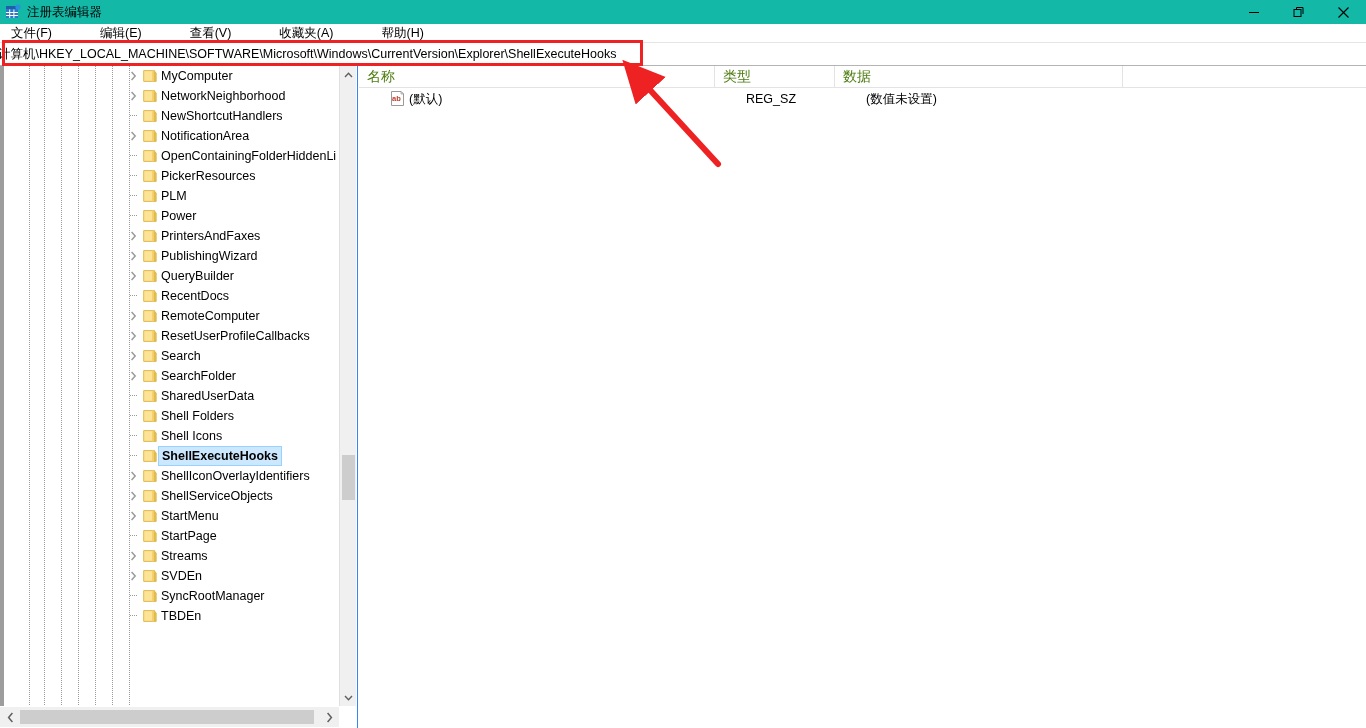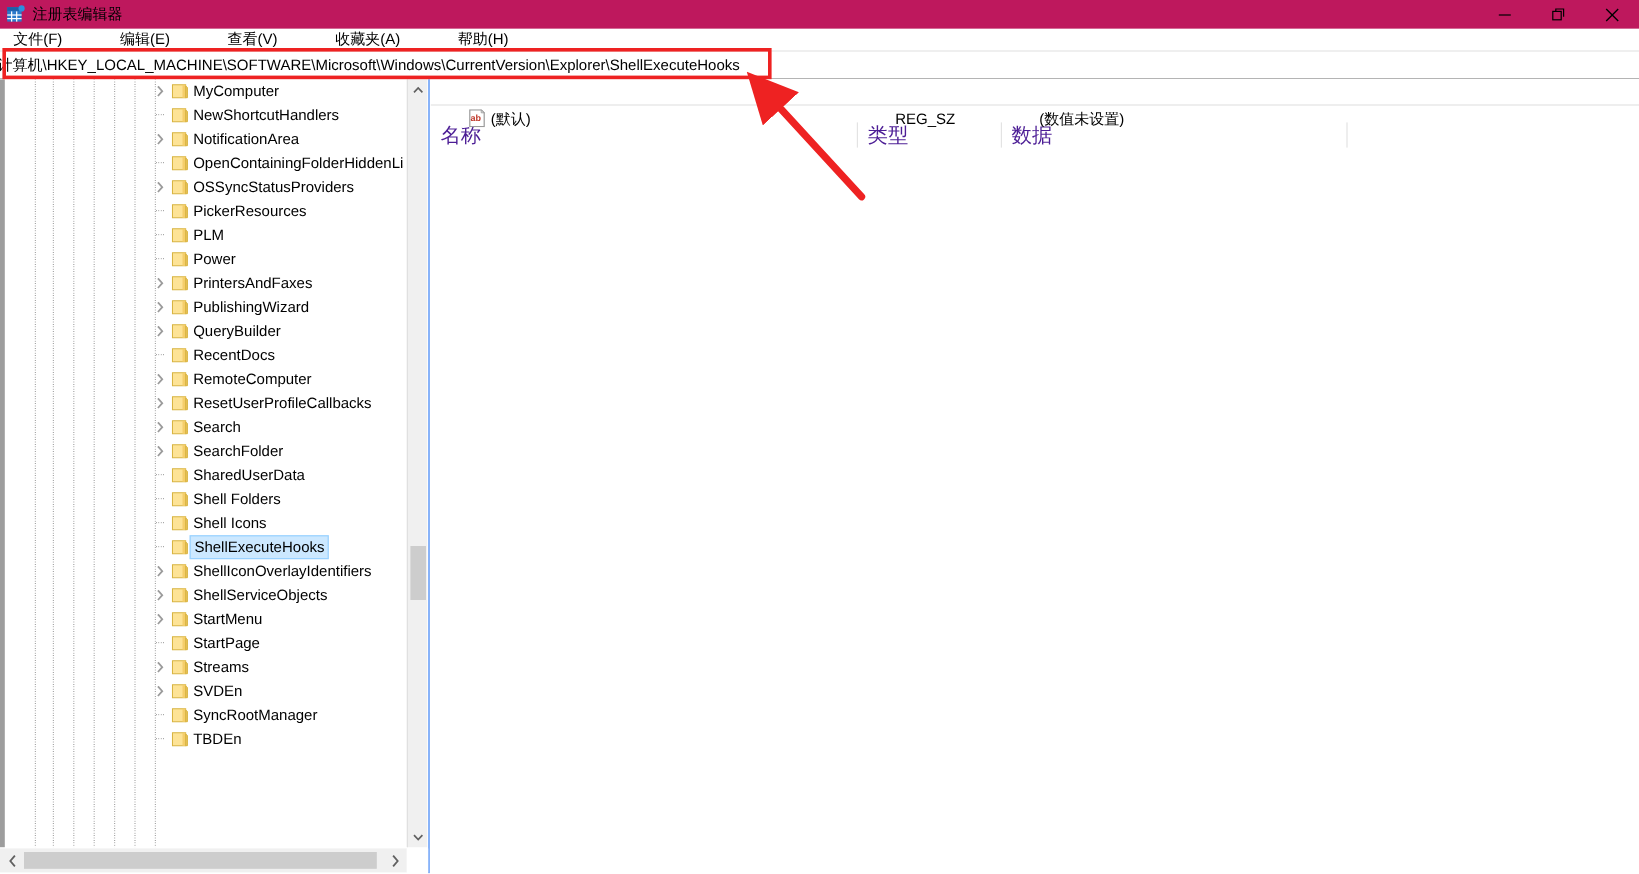--- a/index.html
+++ b/index.html
@@ -13,21 +13,21 @@
   #app {
     position: relative;
     width: 1366px; height: 728px;
     background: #ffffff;
     overflow: hidden;
   }
 
   
   .titlebar {
     position: absolute; left: 0; top: 0; width: 1366px; height: 24px;
-    background: #be185d;
+    background: #14b8a6;
     display: flex; align-items: center;
   }
   .app-icon {
     position: absolute; left: 5px; top: 4px; width: 16px; height: 16px;
   }
   .title-text {
     position: absolute; left: 27px; top: 3px;
     font-size: 12.5px; color: #000000; line-height: 18px;
     white-space: nowrap;
   }
@@ -124,20 +124,21 @@
     font-size: 12.5px; color: #000000;
     white-space: nowrap;
   }
   .tree-row.selected .tree-label {
     background: #cce8ff;
     border: 1px solid #99d1ff;
     box-sizing: border-box;
     line-height: 18px;
     padding: 0 3px;
     margin-left: -3px;
+    font-weight: bold;
   }
 
   
   .vscroll {
     position: absolute; left: 339px; top: 0; width: 17px; height: 640px;
     background: #f0f0f0;
     border-left: 1px solid #e0e0e0;
     box-sizing: border-box;
   }
   .vscroll .arrow {
@@ -176,27 +177,26 @@
     background: #ffffff;
   }
   .list-header {
     position: absolute; left: 0; top: 0; width: 1007px; height: 22px;
     background: #ffffff;
     border-bottom: 1px solid #e3e3e3;
     box-sizing: border-box;
   }
   .col-head {
     position: absolute; top: 0; height: 21px;
-    font-size: 17px; color: #4c1d95;
+    font-size: 14px; color: #4d7c0f;
     line-height: 21px;
     padding-left: 8px;
     box-sizing: border-box;
     border-left: 1px solid #e3e3e3;
     white-space: nowrap;
-    margin-top: 36px;
   }
   .col-head.first { border-left: none; }
   .list-body {
     position: absolute; left: 0; top: 22px; width: 1007px; height: 640px;
   }
   .list-row {
     position: relative; height: 22px; width: 1007px; margin-left: 24px;
   }
   .cell {
     position: absolute; top: 0; height: 22px; line-height: 22px;
@@ -292,20 +292,33 @@
                 </svg>
               </span>
               <span class="folder-ico"><svg width="14" height="14" viewBox="0 0 14 14">
                   <path d="M0.7 1.6 h11 v10.8 h-11 z" fill="#fde396" stroke="#d8b441" stroke-width="0.9"></path>
                   <path d="M9.1 1.6 h2.6 v10.8 h-2.6 z" fill="#f5ce6b" stroke="none"></path>
                   <path d="M11.7 2.6 l1.5 1.3 v8.5 h-1.5 z" fill="#e8c25c" stroke="#d8b441" stroke-width="0.8"></path>
                 </svg></span>
               <span class="tree-label">MyComputer</span>
             </div>
             <div class="tree-row">
+              <span class="expander">
+                <svg width="7" height="10" viewBox="0 0 7 10">
+                  <polyline points="1.6,1 5.2,5 1.6,9" fill="none" stroke="#9b9b9b" stroke-width="1.5"></polyline>
+                </svg>
+              </span>
+              <span class="folder-ico"><svg width="14" height="14" viewBox="0 0 14 14">
+                  <path d="M0.7 1.6 h11 v10.8 h-11 z" fill="#fde396" stroke="#d8b441" stroke-width="0.9"></path>
+                  <path d="M9.1 1.6 h2.6 v10.8 h-2.6 z" fill="#f5ce6b" stroke="none"></path>
+                  <path d="M11.7 2.6 l1.5 1.3 v8.5 h-1.5 z" fill="#e8c25c" stroke="#d8b441" stroke-width="0.8"></path>
+                </svg></span>
+              <span class="tree-label">NetworkNeighborhood</span>
+            </div>
+            <div class="tree-row">
               <span class="tick"></span>
               <span class="folder-ico"><svg width="14" height="14" viewBox="0 0 14 14">
                   <path d="M0.7 1.6 h11 v10.8 h-11 z" fill="#fde396" stroke="#d8b441" stroke-width="0.9"></path>
                   <path d="M9.1 1.6 h2.6 v10.8 h-2.6 z" fill="#f5ce6b" stroke="none"></path>
                   <path d="M11.7 2.6 l1.5 1.3 v8.5 h-1.5 z" fill="#e8c25c" stroke="#d8b441" stroke-width="0.8"></path>
                 </svg></span>
               <span class="tree-label">NewShortcutHandlers</span>
             </div>
             <div class="tree-row">
               <span class="expander">
@@ -321,33 +334,20 @@
               <span class="tree-label">NotificationArea</span>
             </div>
             <div class="tree-row">
               <span class="tick"></span>
               <span class="folder-ico"><svg width="14" height="14" viewBox="0 0 14 14">
                   <path d="M0.7 1.6 h11 v10.8 h-11 z" fill="#fde396" stroke="#d8b441" stroke-width="0.9"></path>
                   <path d="M9.1 1.6 h2.6 v10.8 h-2.6 z" fill="#f5ce6b" stroke="none"></path>
                   <path d="M11.7 2.6 l1.5 1.3 v8.5 h-1.5 z" fill="#e8c25c" stroke="#d8b441" stroke-width="0.8"></path>
                 </svg></span>
               <span class="tree-label">OpenContainingFolderHiddenLis</span>
-            </div>
-            <div class="tree-row">
-              <span class="expander">
-                <svg width="7" height="10" viewBox="0 0 7 10">
-                  <polyline points="1.6,1 5.2,5 1.6,9" fill="none" stroke="#9b9b9b" stroke-width="1.5"></polyline>
-                </svg>
-              </span>
-              <span class="folder-ico"><svg width="14" height="14" viewBox="0 0 14 14">
-                  <path d="M0.7 1.6 h11 v10.8 h-11 z" fill="#fde396" stroke="#d8b441" stroke-width="0.9"></path>
-                  <path d="M9.1 1.6 h2.6 v10.8 h-2.6 z" fill="#f5ce6b" stroke="none"></path>
-                  <path d="M11.7 2.6 l1.5 1.3 v8.5 h-1.5 z" fill="#e8c25c" stroke="#d8b441" stroke-width="0.8"></path>
-                </svg></span>
-              <span class="tree-label">OSSyncStatusProviders</span>
             </div>
             <div class="tree-row">
               <span class="tick"></span>
               <span class="folder-ico"><svg width="14" height="14" viewBox="0 0 14 14">
                   <path d="M0.7 1.6 h11 v10.8 h-11 z" fill="#fde396" stroke="#d8b441" stroke-width="0.9"></path>
                   <path d="M9.1 1.6 h2.6 v10.8 h-2.6 z" fill="#f5ce6b" stroke="none"></path>
                   <path d="M11.7 2.6 l1.5 1.3 v8.5 h-1.5 z" fill="#e8c25c" stroke="#d8b441" stroke-width="0.8"></path>
                 </svg></span>
               <span class="tree-label">PickerResources</span>
             </div>

